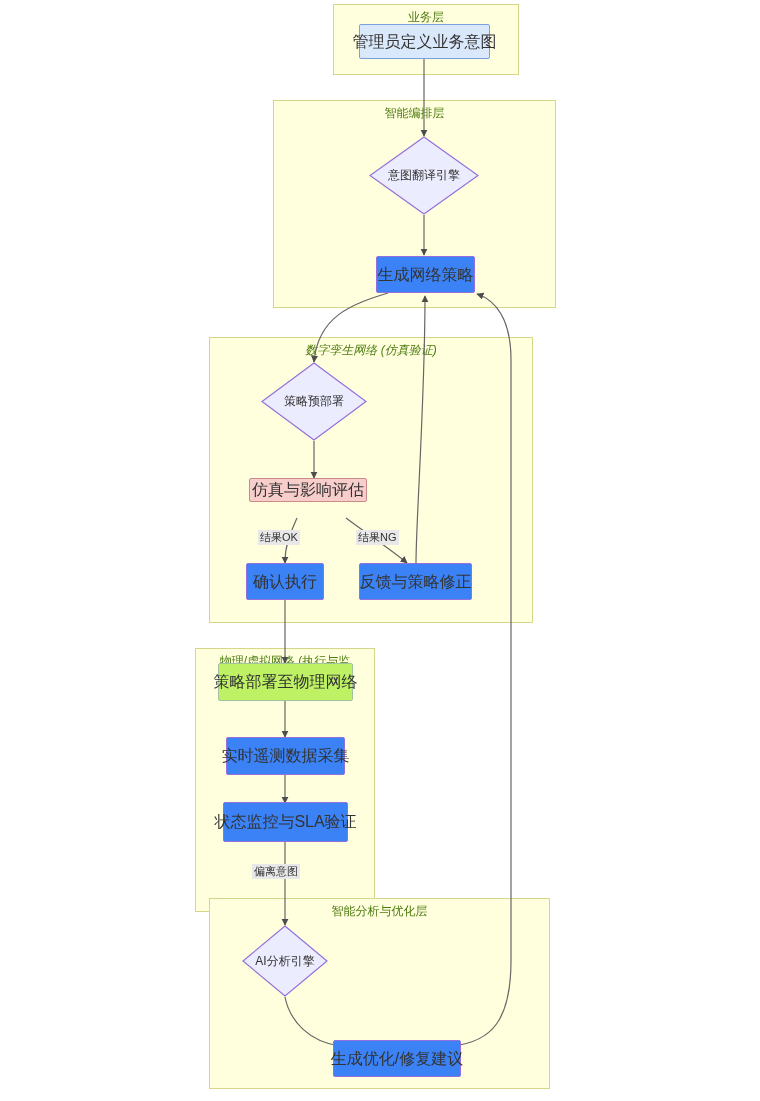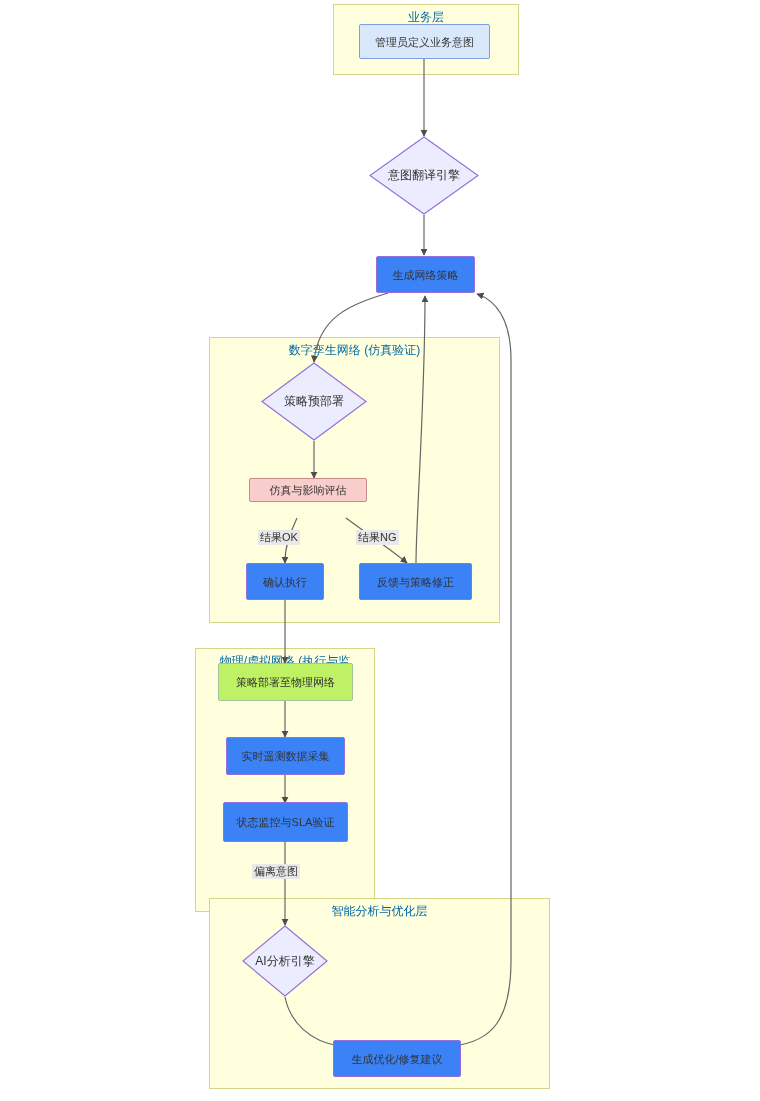--- a/index.html
+++ b/index.html
@@ -31,36 +31,36 @@
     border: 1px solid #d6d68a;
     box-sizing: border-box;
   }
   .cluster-title {
     position: absolute;
     top: 5px;
     left: 0;
     width: 100%;
     text-align: center;
     font-size: 12px;
-    color: #0369a1;
+    color: #4d7c0f;
     white-space: nowrap;
     overflow: visible;
     line-height: 15px;
   }
   .cluster-title.clipped {
     overflow: hidden;
     text-align: center;
   }
   .node {
     position: absolute;
     box-sizing: border-box;
     display: flex;
     align-items: center;
     justify-content: center;
-    font-size: 11px;
+    font-size: 16px;
     color: #333333;
     text-align: center;
     line-height: 14px;
     white-space: nowrap;
   }
   .node.rect {
     background: #3b82f6;
     border: 1px solid #9370db;
     border-radius: 2px;
   }
@@ -111,22 +111,25 @@
 </style>
 </head>
 <body>
 
 <div id="canvas">
 
   <div class="cluster" style="left:333px; top:4px; width:186px; height:71px;">
     <div class="cluster-title">业务层</div>
   </div>
 
-
-  <div class="cluster" style="left:209px; top:337px; width:291px; height:286px;">
+  <div class="cluster" style="left:273px; top:100px; width:283px; height:208px;">
+    <div class="cluster-title">智能编排层</div>
+  </div>
+
+  <div class="cluster" style="left:209px; top:337px; width:324px; height:286px;font-style:italic;">
     <div class="cluster-title">数字孪生网络 (仿真验证)</div>
   </div>
 
   <div class="cluster" style="left:195px; top:648px; width:180px; height:264px;text-decoration:underline;">
     <div class="cluster-title clipped">物理/虚拟网络 (执行与监</div>
   </div>
 
   <div class="cluster" style="left:209px; top:898px; width:341px; height:191px;">
     <div class="cluster-title">智能分析与优化层</div>
   </div>

